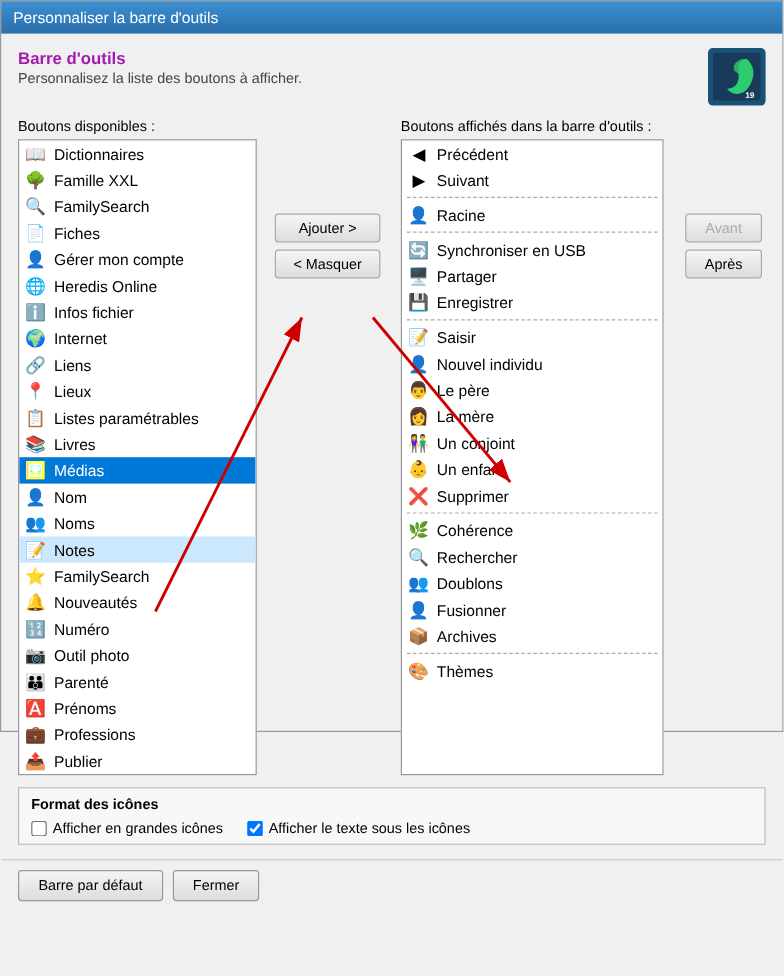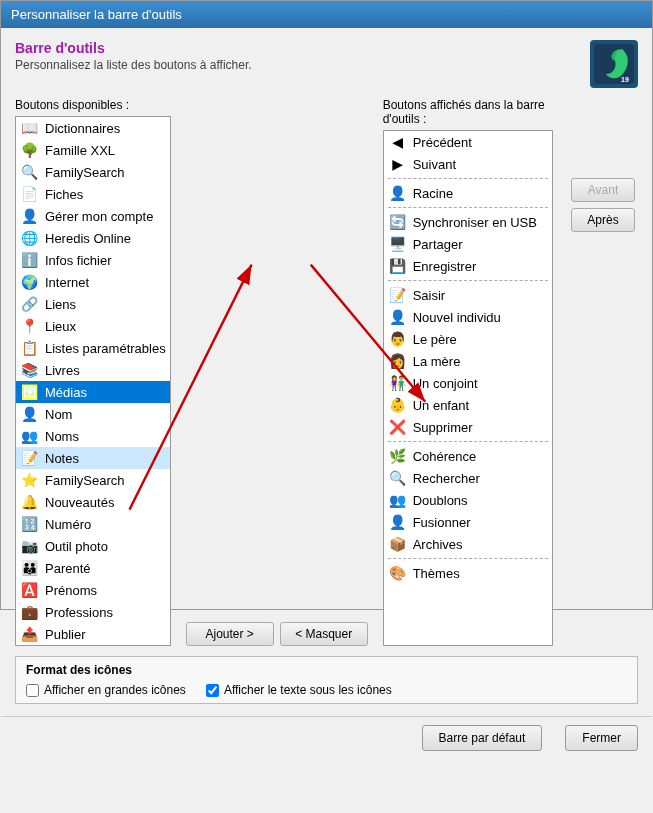--- a/index.html
+++ b/index.html
@@ -106,23 +106,23 @@
       justify-content: center;
       font-size: 14px;
     }
     .separator-line {
       border: none;
       border-top: 1px dashed #aaa;
       margin: 3px 4px;
     }
     .middle-buttons {
       display: flex;
-      flex-direction: row;
+      flex-direction: column;
       justify-content: flex-start;
-      align-items: flex-end;
+      align-items: flex-start;
       padding-top: 80px;
       gap: 6px;
       min-width: 90px;
     }
     .btn {
       padding: 4px 10px;
       border: 1px solid #aaa;
       background: linear-gradient(to bottom, #f5f5f5, #ddd);
       cursor: pointer;
       border-radius: 3px;
@@ -178,23 +178,23 @@
       align-items: center;
       gap: 5px;
       font-size: 12px;
     }
     .checkbox-item input[type="checkbox"] {
       width: 13px;
       height: 13px;
     }
     .bottom-bar {
       display: flex;
-      justify-content: flex-end;
+      justify-content: flex-start;
       padding: 8px 14px;
-      gap: 23px;
+      gap: 8px;
       border-top: 1px solid #ccc;
       background: #f0f0f0;
     }
     .bottom-btn {
       padding: 5px 16px;
       border: 1px solid #999;
       background: linear-gradient(to bottom, #f5f5f5, #ddd);
       cursor: pointer;
       border-radius: 3px;
       font-size: 12px;

